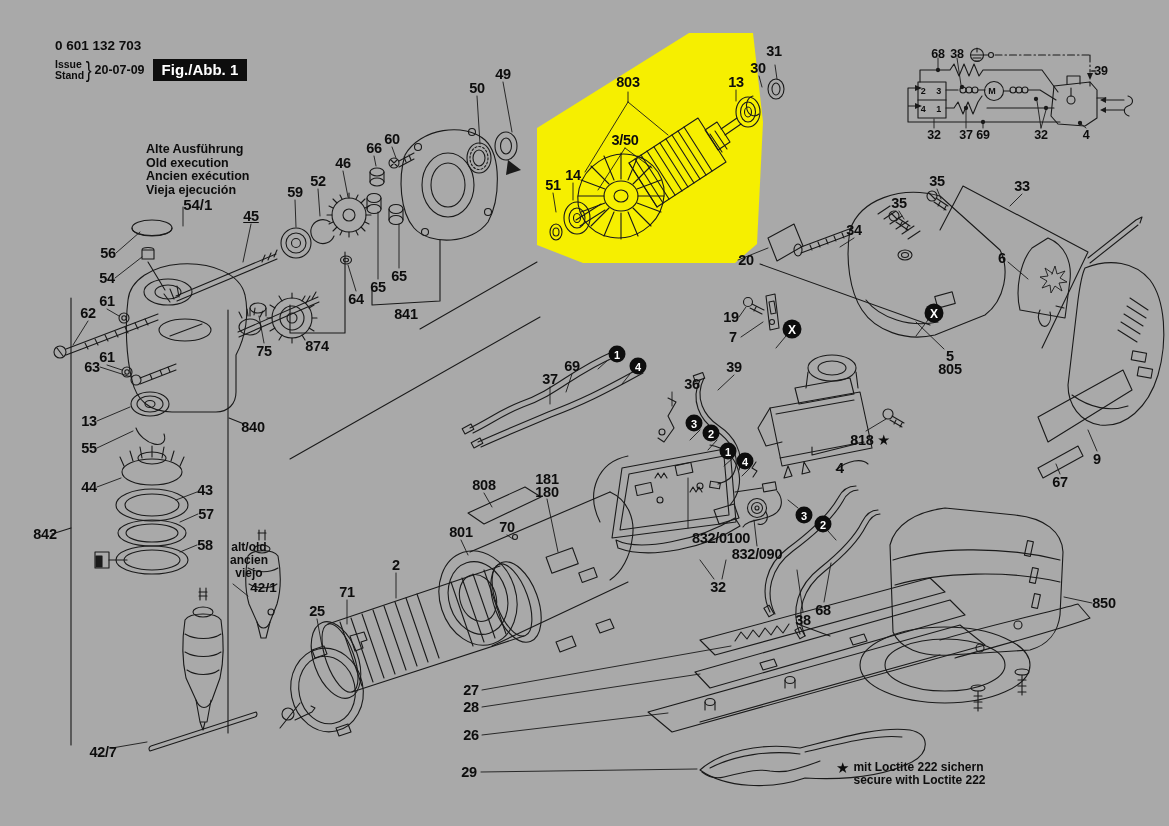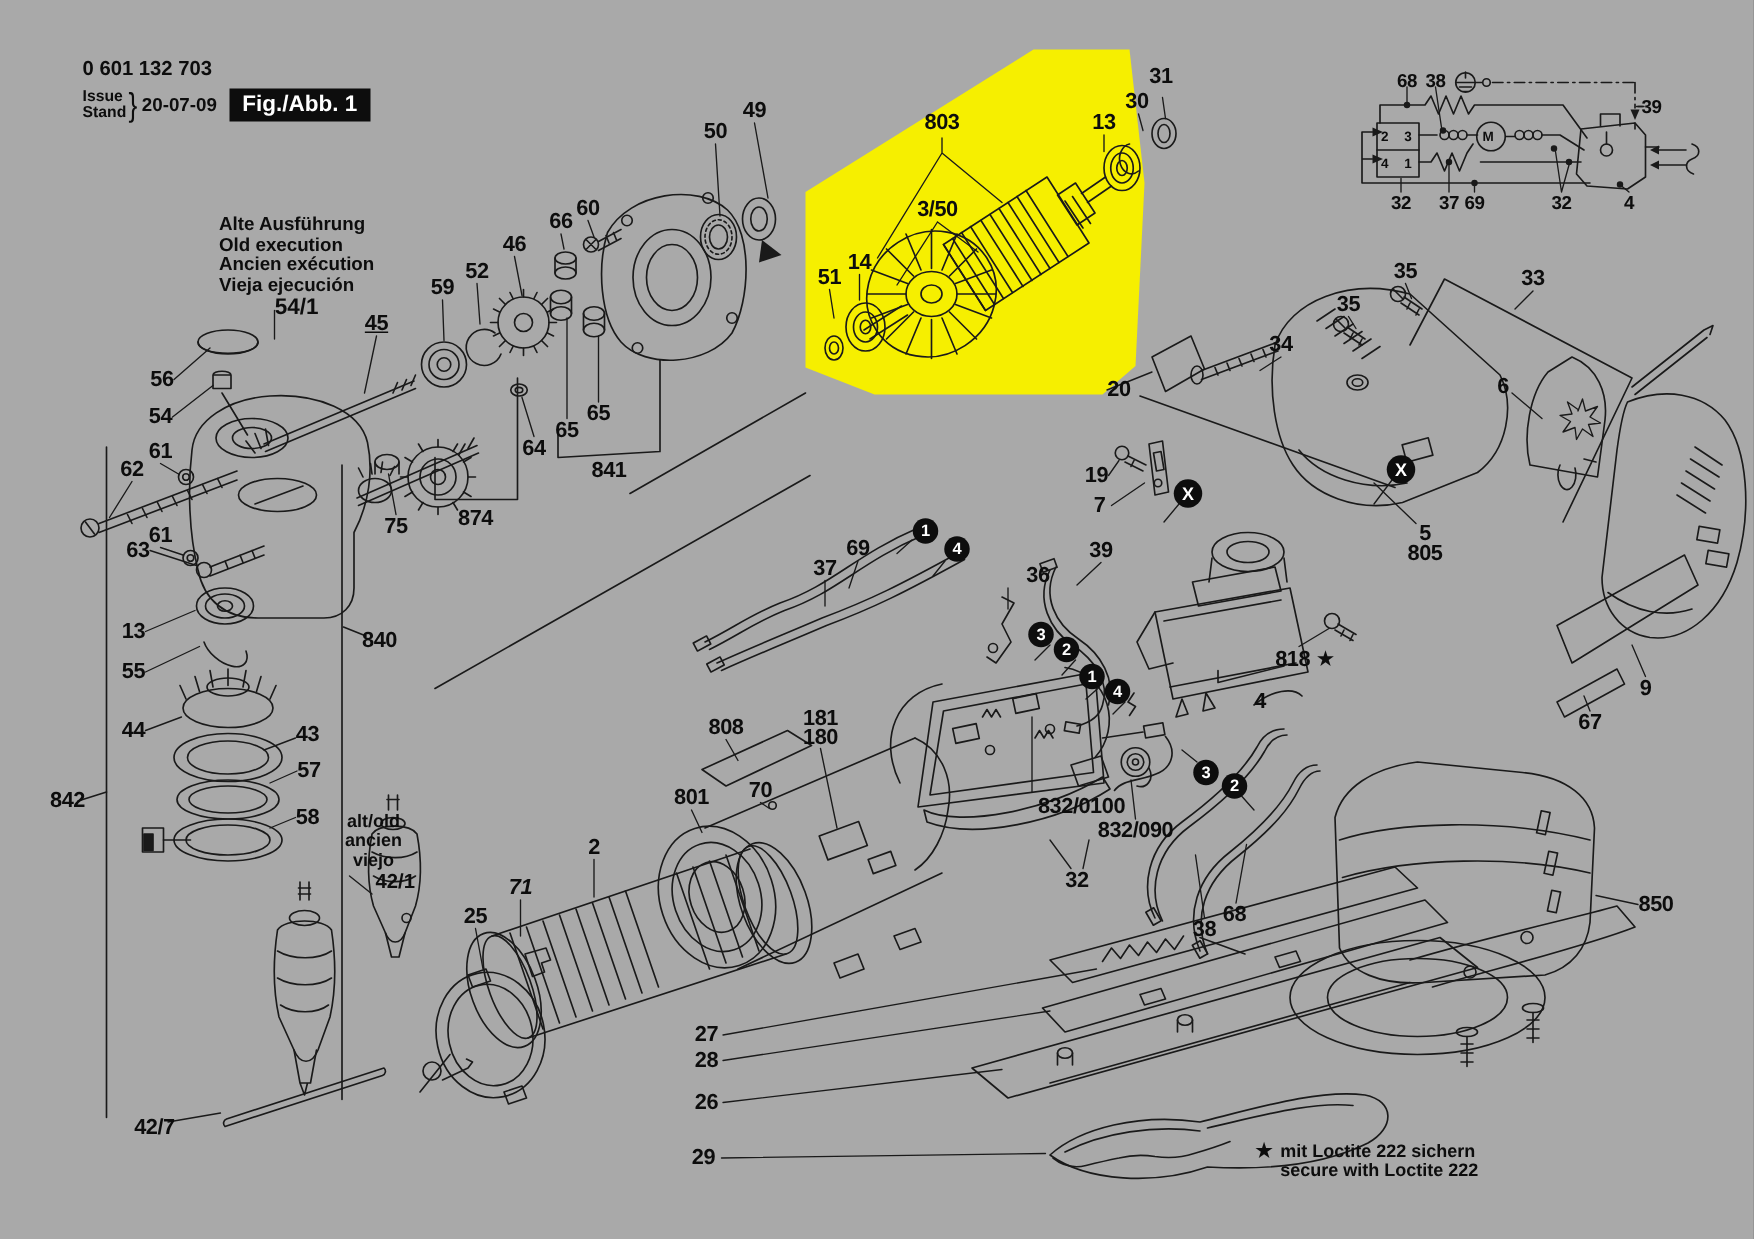--- a/index.html
+++ b/index.html
@@ -472,21 +472,21 @@
       <div class="lbl" style="left: 550px; top: 379px;">37</div>
       <div class="lbl" style="left: 572px; top: 366px;">69</div>
       <div class="lbl" style="left: 692px; top: 384px; text-align: right;">36</div>
       <div class="lbl" style="left: 734px; top: 367px;">39</div>
       <div class="lbl" style="left: 547px; top: 479px;">181</div>
       <div class="lbl" style="left: 547px; top: 492px;">180</div>
       <div class="lbl" style="left: 484px; top: 485px;">808</div>
       <div class="lbl" style="left: 507px; top: 527px;">70</div>
       <div class="lbl" style="left: 461px; top: 532px;">801</div>
       <div class="lbl" style="left: 396px; top: 565px;">2</div>
-      <div class="lbl" style="left: 347px; top: 592px; font-style: italic;">71</div>
+      <div class="lbl" style="left: 347px; top: 592px;">71</div>
       <div class="lbl" style="left: 317px; top: 611px;">25</div>
       <div class="lbl" style="left: 471px; top: 690px;">27</div>
       <div class="lbl" style="left: 471px; top: 707px;">28</div>
       <div class="lbl" style="left: 471px; top: 735px;">26</div>
       <div class="lbl" style="left: 469px; top: 772px;">29</div>
       <div class="lbl" style="left: 721px; top: 538px;">832/0100</div>
       <div class="lbl" style="left: 757px; top: 554px;">832/090</div>
       <div class="lbl" style="left: 718px; top: 587px;">32</div>
       <div class="lbl" style="left: 803px; top: 620px;">38</div>
       <div class="lbl" style="left: 823px; top: 610px;">68</div>

